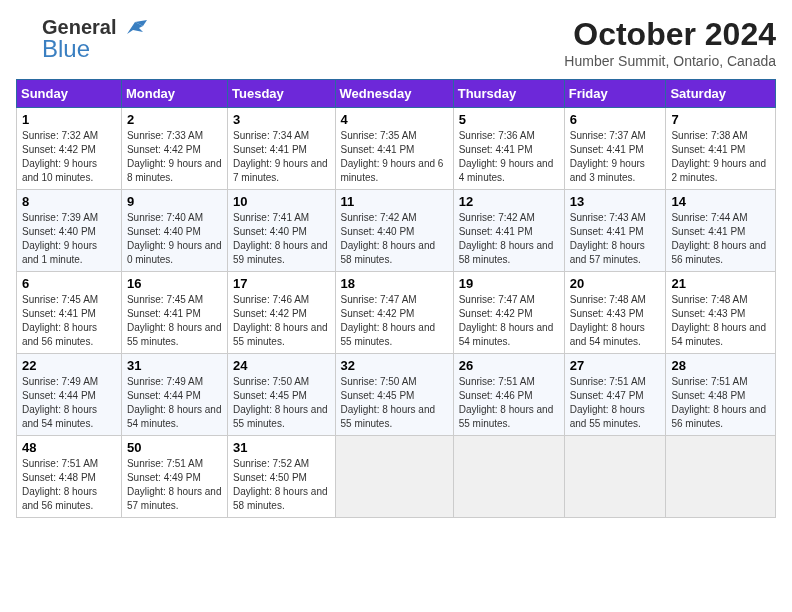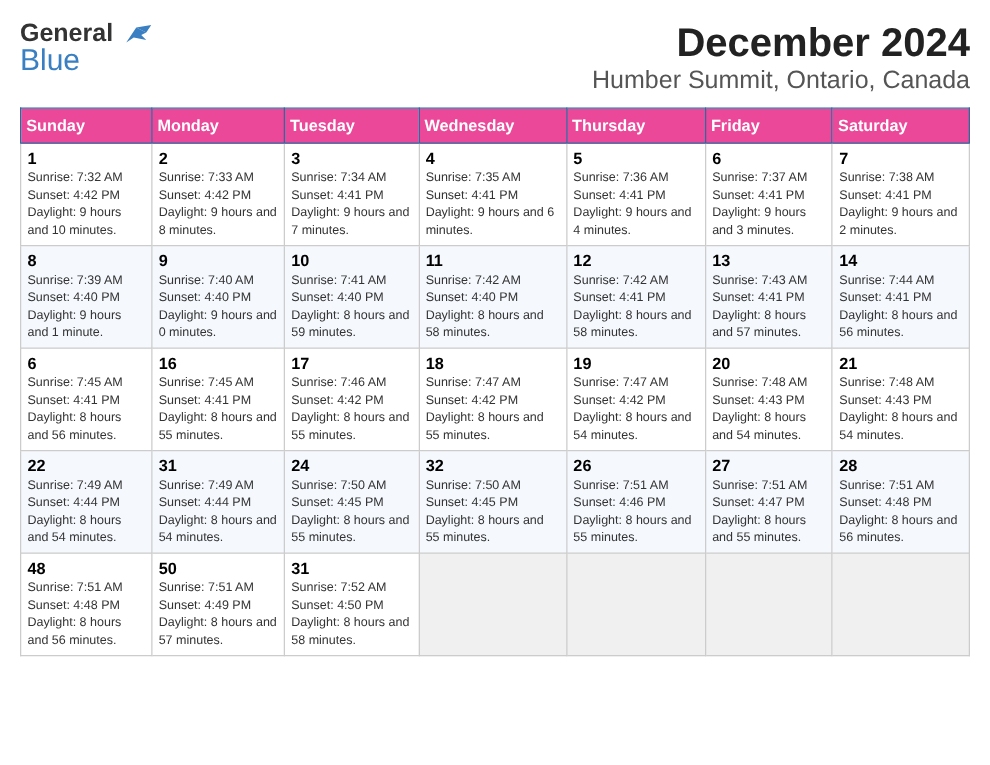--- a/index.html
+++ b/index.html
@@ -17,41 +17,42 @@
       margin-bottom: 10px;
     }
     .logo {
       display: flex;
       flex-direction: column;
       align-items: flex-start;
     }
     .logo-row {
       display: flex;
       gap: 2px;
+      margin-left: 26px;
     }
     .title-area {
       text-align: right;
     }
     .title-area h1 {
       font-size: 32px;
       font-weight: bold;
       color: #222;
     }
     .title-area h2 {
-      font-size: 20px;
+      font-size: 14px;
       color: #555;
       font-weight: normal;
     }
     .calendar {
       width: 100%;
       border-collapse: collapse;
       font-size: 11px;
     }
     .calendar th {
-      background: #ec4899;
+      background: #6d28d9;
       color: #fff;
       padding: 6px 4px;
       text-align: left;
       font-size: 13px;
       font-weight: bold;
       border: 1px solid #2a6aa0;
     }
     .calendar td {
       border: 1px solid #ccc;
       padding: 4px 5px;
@@ -93,21 +94,21 @@
           <svg width="28" height="20" viewBox="0 0 28 20">
             <polygon points="8,16 16,4 24,8 20,10 24,14 14,12" fill="#3a7fc1"></polygon>
             <polygon points="16,4 28,2 24,8" fill="#3a7fc1"></polygon>
           </svg>
         </div>
         <span style="font-size:24px; font-weight:normal; color:#3a7fc1; margin-top:-4px;">Blue</span>
       </div>
     </div>
   </div>
   <div class="title-area">
-    <h1>December 2024</h1>
+    <h1>October 2024</h1>
     <h2>Humber Summit, Ontario, Canada</h2>
   </div>
 </div>
 
 <table class="calendar">
   <thead>
     <tr>
       <th>Sunday</th>
       <th>Monday</th>
       <th>Tuesday</th>

